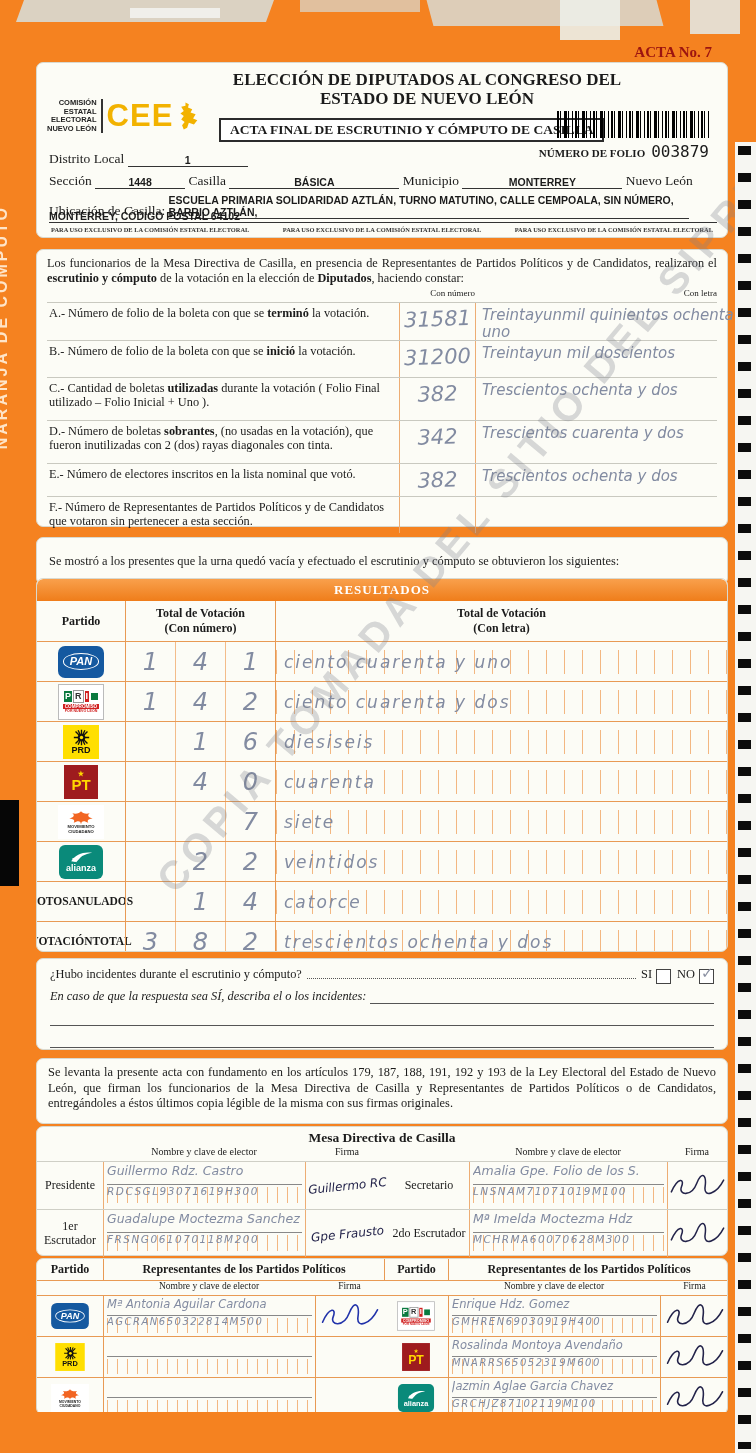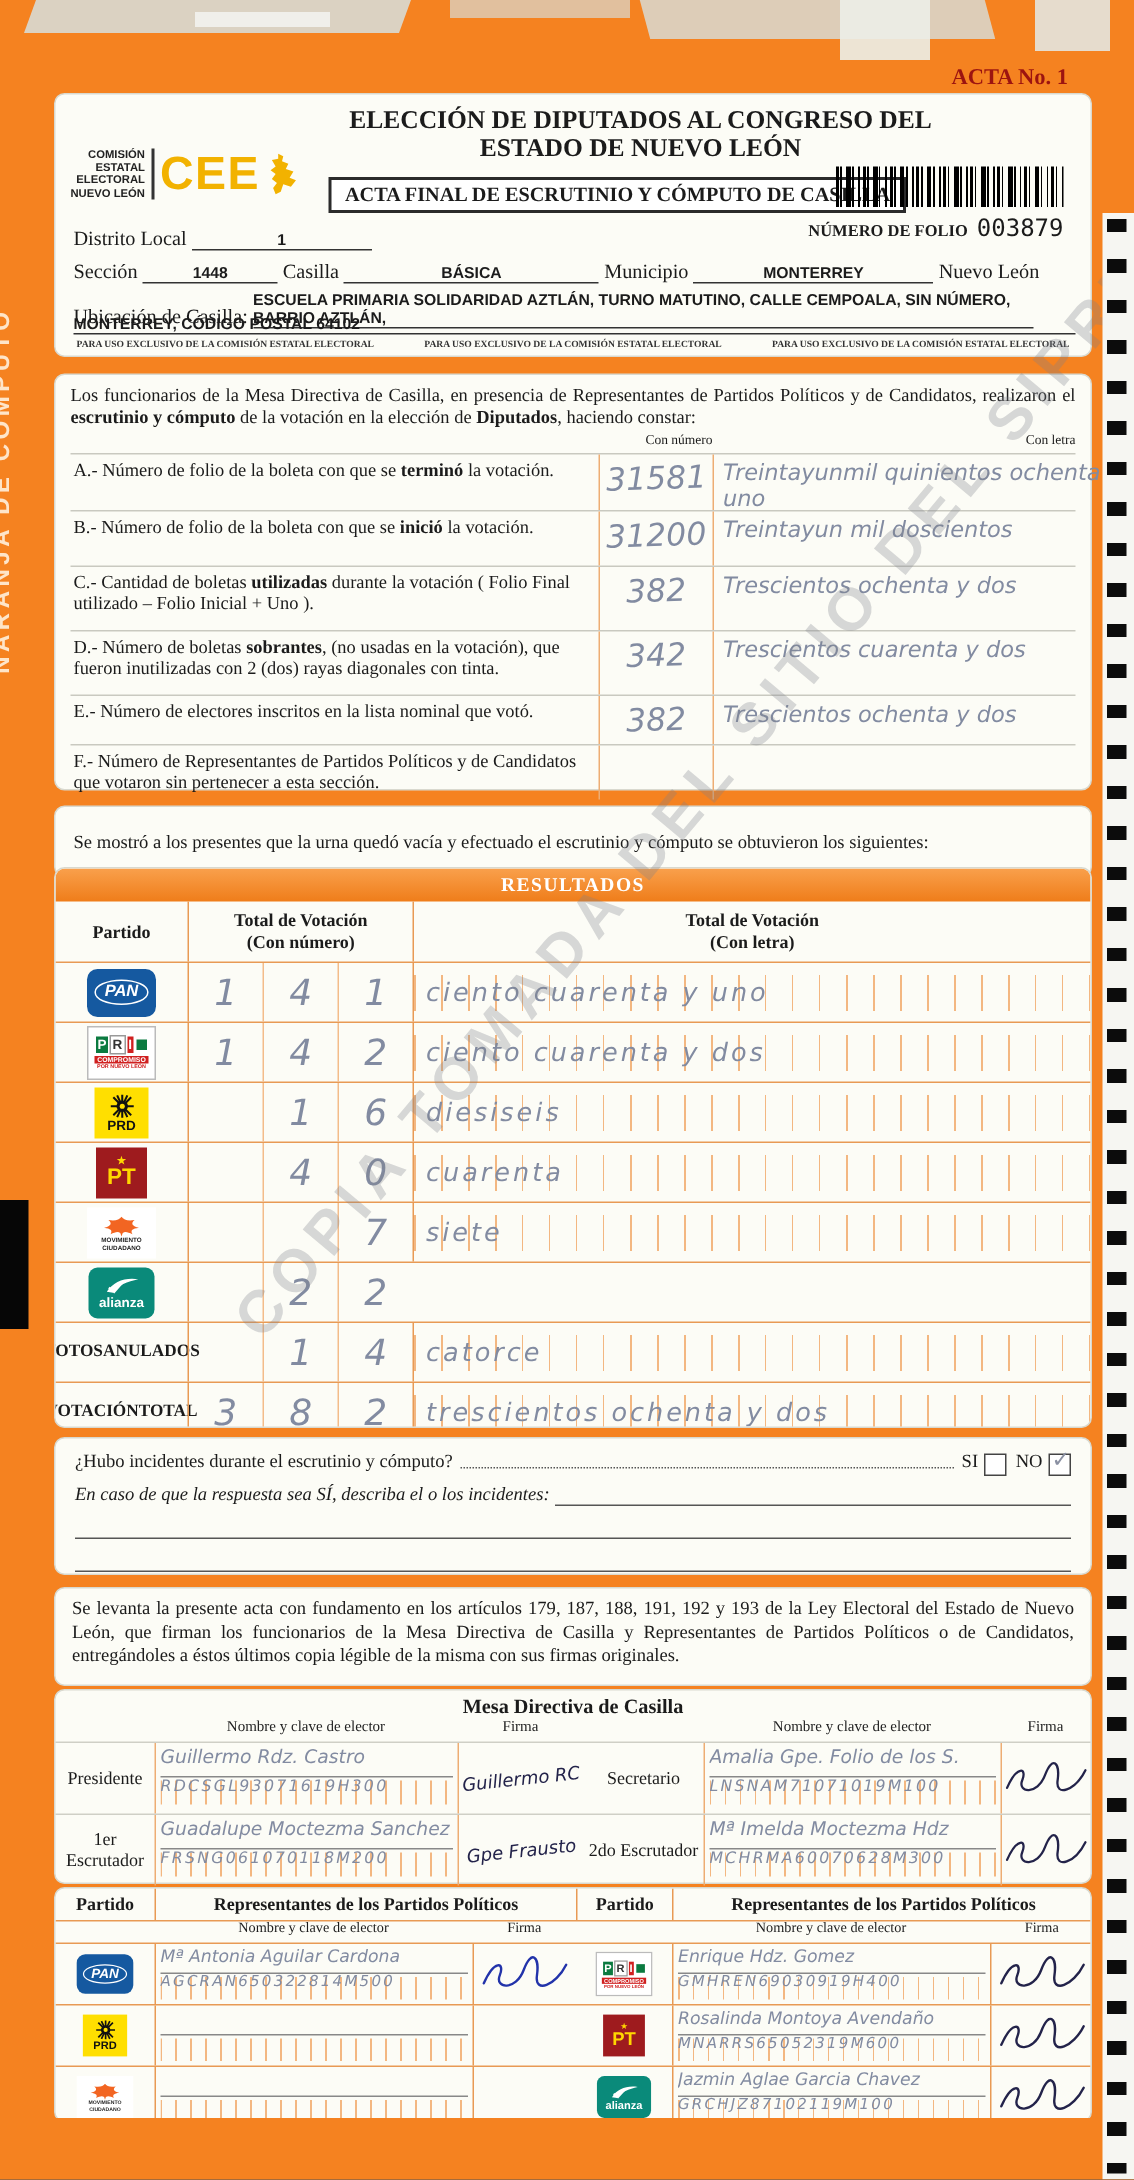--- a/index.html
+++ b/index.html
@@ -157,21 +157,21 @@
 
   <div class="tape" style="left:20px;top:0;width:250px;height:22px;transform:skewX(-20deg);"></div>
   <div class="tape" style="left:300px;top:0;width:120px;height:12px;opacity:.7;"></div>
   <div class="tape" style="left:430px;top:0;width:230px;height:26px;transform:skewX(15deg);opacity:.85;"></div>
   <div class="tape" style="left:560px;top:0;width:60px;height:40px;background:#eceee8;"></div>
   <div class="tape" style="left:690px;top:0;width:50px;height:34px;background:#e4e6e0;"></div>
   <div class="tape" style="left:130px;top:8px;width:90px;height:10px;background:#f2f2ee;"></div>
 
   <div class="spine-text">NARANJA DE COMPUTO</div>
   <div class="spine-black"></div>
-  <div class="acta-no">ACTA No.  1</div>
+  <div class="acta-no">ACTA No.  7</div>
   <div class="watermark">COPIA TOMADA DEL SITIO DEL SIPRE</div>
 
   <div class="box" id="hd">
     <div class="title t1">ELECCIÓN DE DIPUTADOS AL CONGRESO DEL</div>
     <div class="title t2">ESTADO DE NUEVO LEÓN</div>
     <div class="cee">
       <div class="cee-org" id="cee-org">COMISIÓN<br>ESTATAL<br>ELECTORAL<br>NUEVO LEÓN</div>
       <div class="cee-bar"></div>
       <div class="cee-brand">CEE</div>
       <div class="cee-nl">
@@ -451,20 +451,24 @@
       <div class="r-d">
               <span class="hw"></span>
             </div>
       <div class="r-d">
               <span class="hw">2</span>
             </div>
       <div class="r-d">
               <span class="hw">2</span>
             </div>
     </div>
+    <div class="r-letra">
+      <div class="ticks"></div>
+      <span class="hw">veintidos</span>
+    </div>
   </div>
 
   <div class="r-row">
     <div class="r-party">
             <span>VOTOS</span>
             <br>
             <span>ANULADOS</span>
           </div>
     <div class="r-num">
       <div class="r-d">

